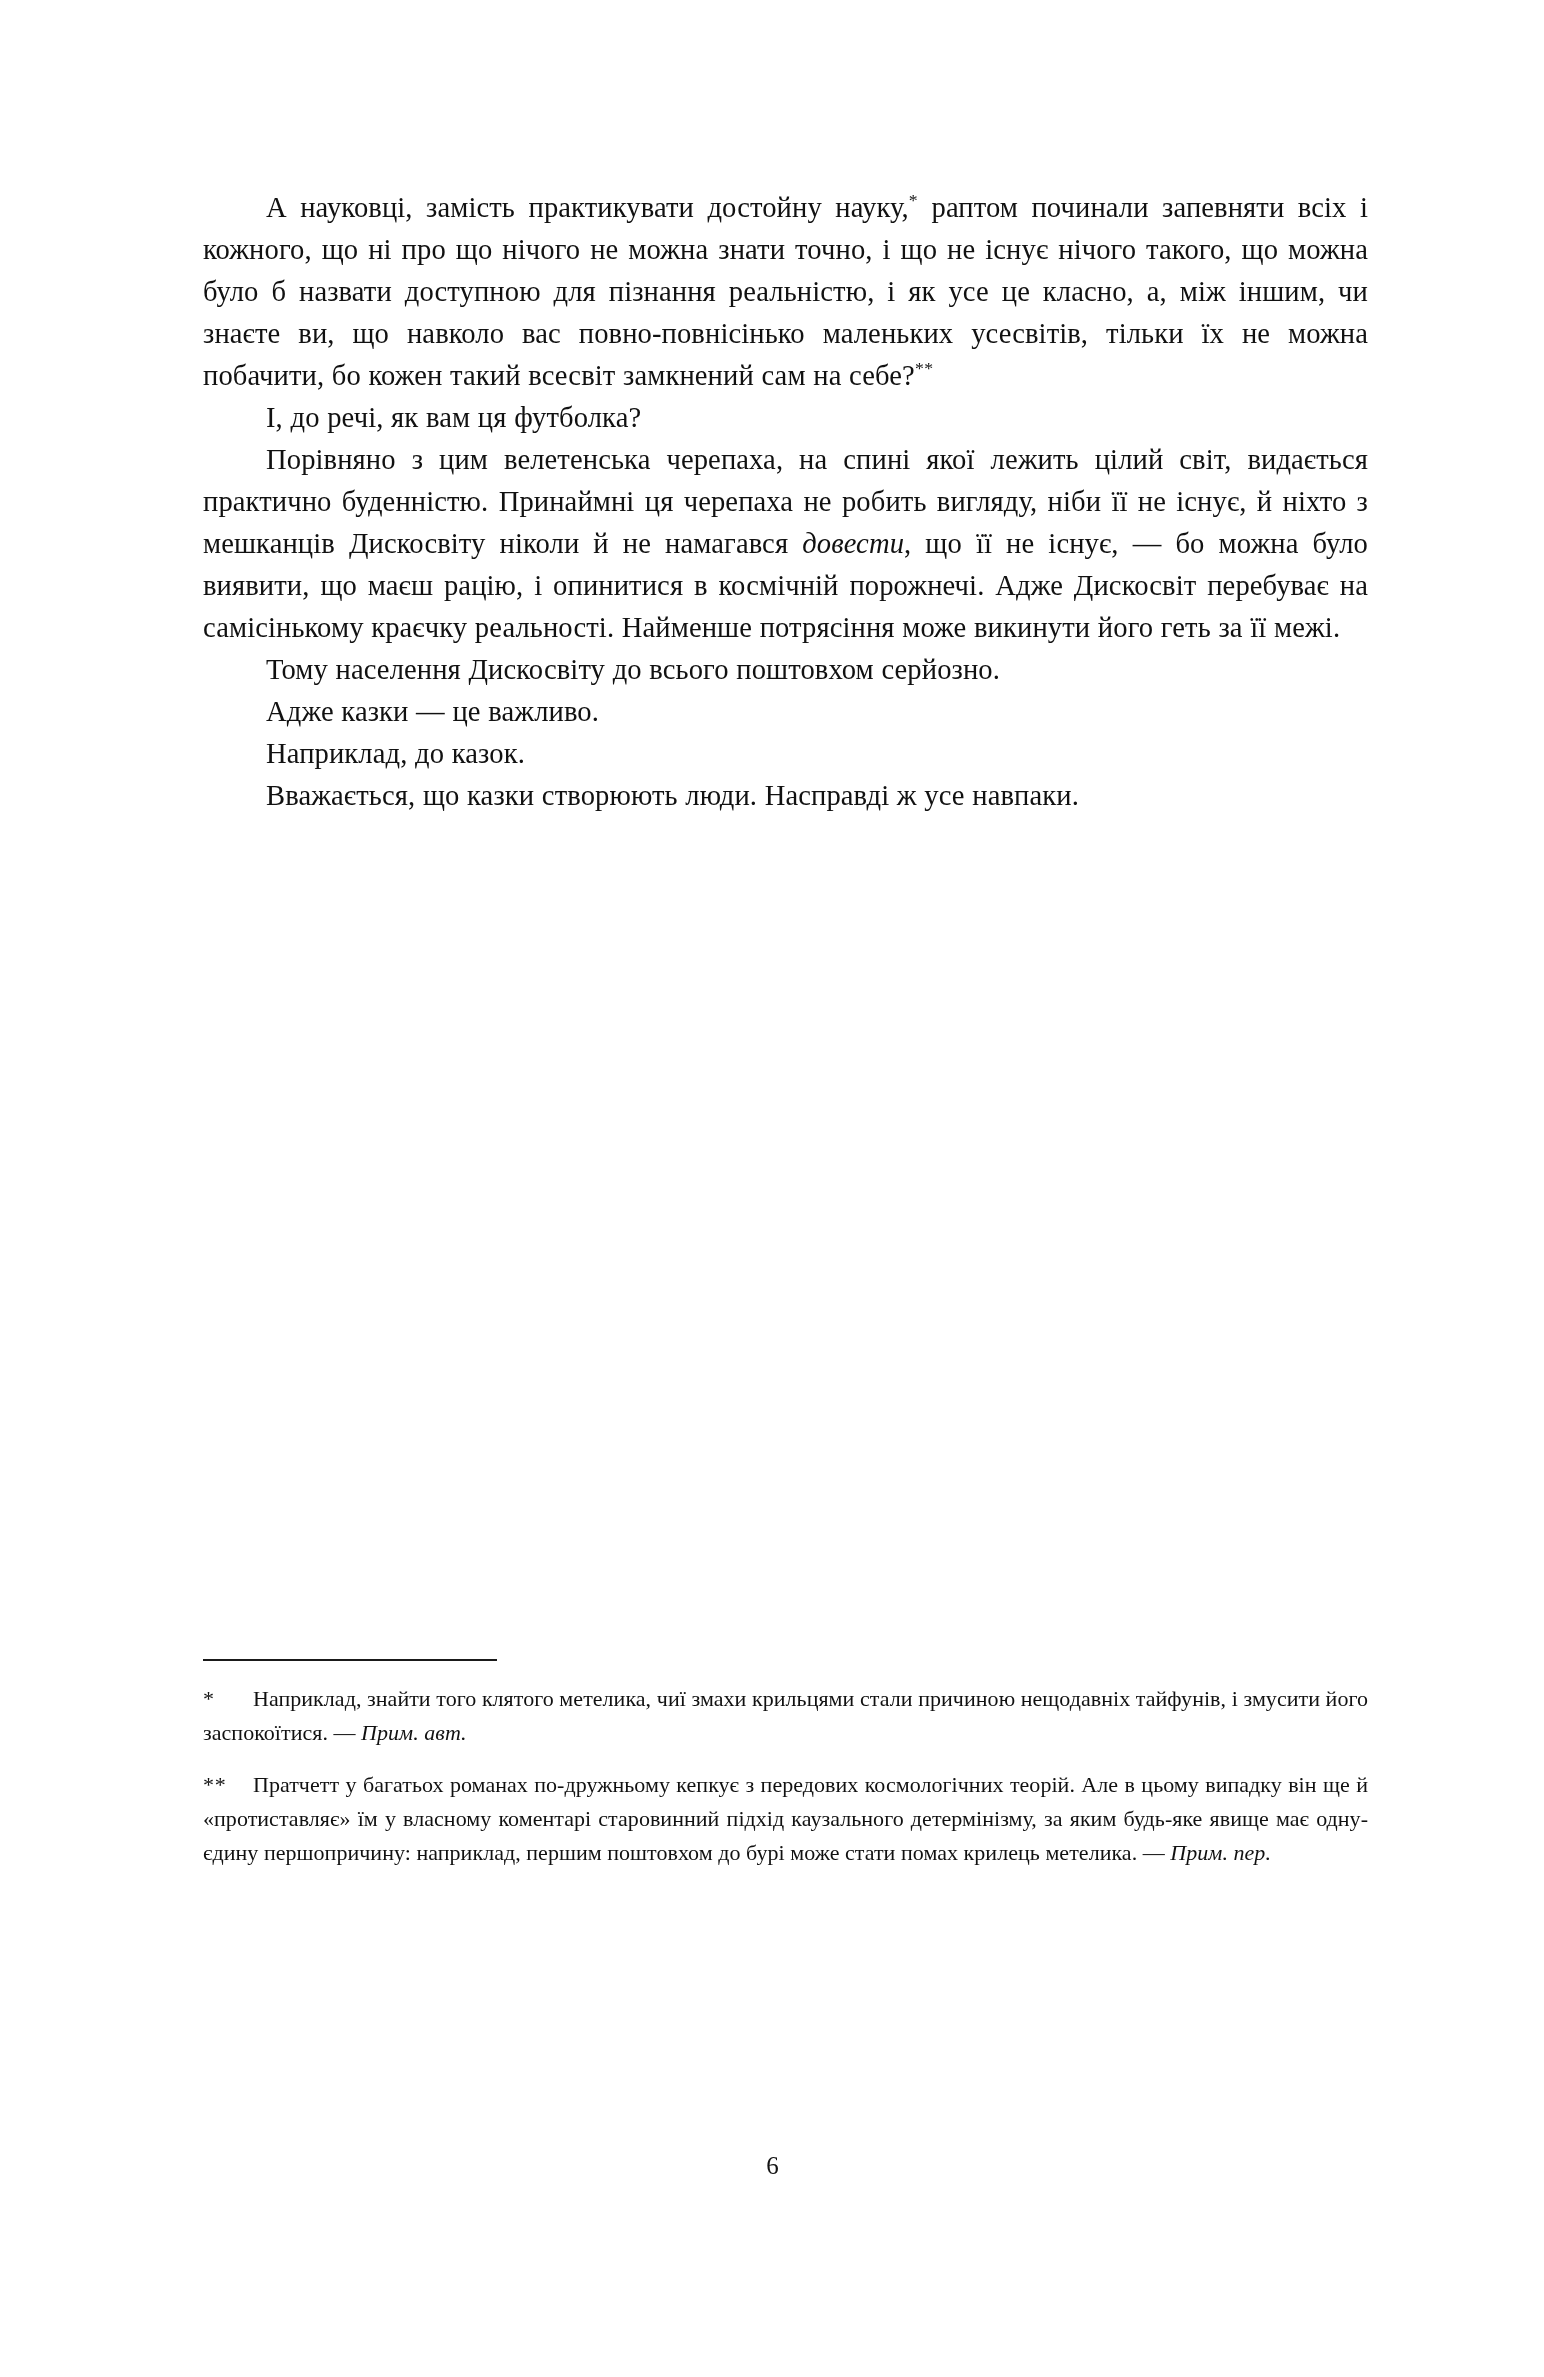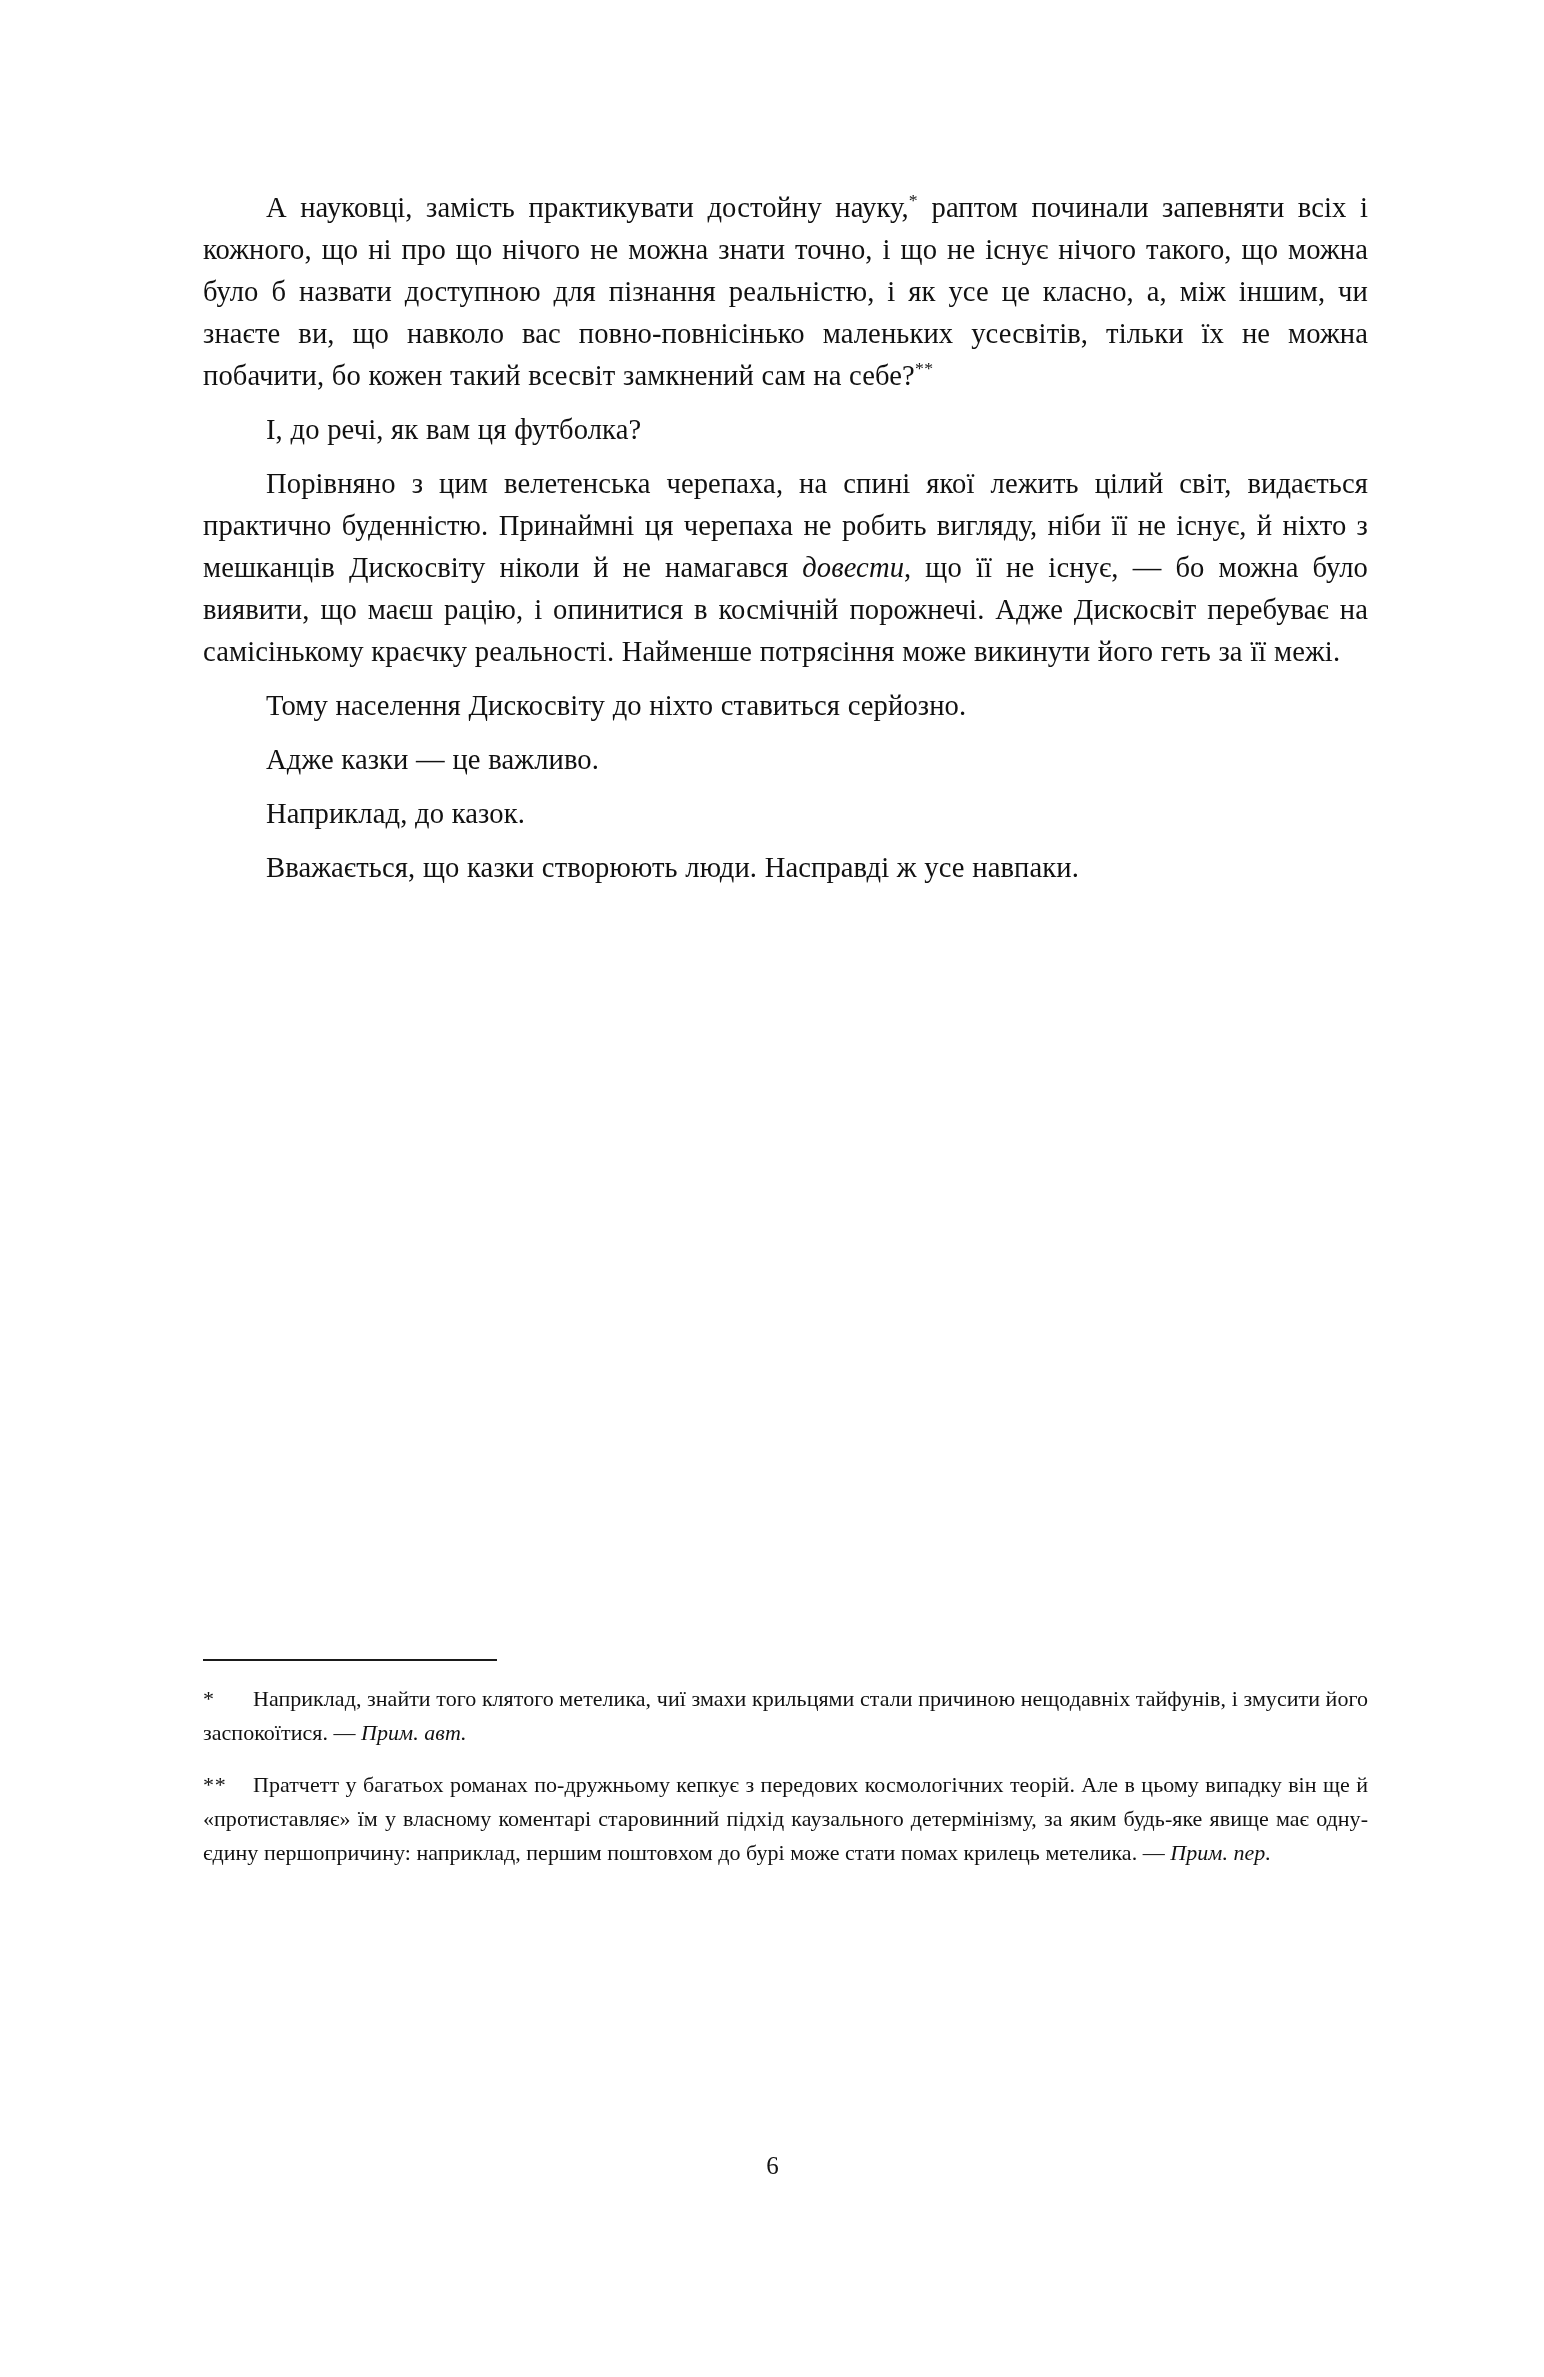--- a/index.html
+++ b/index.html
@@ -37,21 +37,21 @@
     margin: 0;
     text-indent: 63px;
     text-align: justify;
     font-size: 28.6px;
     line-height: 42px;
     letter-spacing: 0.1px;
     word-spacing: 0.4px;
     hyphens: manual;
   }
 
-  .para + .para { margin-top: 12px; }
+  .para + .para { margin-top: 0; }
 
   .ital { font-style: italic; }
 
   sup.fnmark {
     font-size: 0.62em;
     vertical-align: super;
     line-height: 0;
     letter-spacing: 0.4px;
   }
 
@@ -102,21 +102,21 @@
 </style>
 </head>
 <body>
 
 <div class="page">
 
   <div class="textblock">
     <p class="para"><span>А науковці, замість практикувати достойну науку,</span><sup class="fnmark">*</sup><span> раптом починали запевняти всіх і кожного, що ні про що нічого не можна знати точно, і що не існує нічого такого, що можна було б назвати доступною для пізнання реальністю, і як усе це класно, а, між іншим, чи знаєте ви, що навколо вас повно-повнісінько маленьких усесвітів, тільки їх не можна побачити, бо кожен такий всесвіт замкнений сам на себе?</span><sup class="fnmark">**</sup></p>
     <p class="para"><span>І, до речі, як вам ця футболка?</span></p>
     <p class="para"><span>Порівняно з цим велетенська черепаха, на спині якої лежить цілий світ, видається практично буденністю. Принаймні ця черепаха не робить вигляду, ніби її не існує, й ніхто з мешканців Дискосвіту ніколи й не намагався </span><span class="ital">довести</span><span>, що її не існує, — бо можна було виявити, що маєш рацію, і опинитися в космічній порожнечі. Адже Дискосвіт перебуває на самісінькому краєчку реальності. Найменше потрясіння може викинути його геть за її межі.</span></p>
-    <p class="para"><span>Тому населення Дискосвіту до ніхто ставиться серйозно.</span></p>
+    <p class="para"><span>Тому населення Дискосвіту до всього поштовхом серйозно.</span></p>
     <p class="para"><span>Адже казки — це важливо.</span></p>
     <p class="para"><span>Наприклад, до казок.</span></p>
     <p class="para"><span>Вважається, що казки створюють люди. Насправді ж усе навпаки.</span></p>
   </div>
 
   <div class="footnotes">
     <hr class="fn-rule">
     <p class="fn"><span class="marker">*</span><span>Наприклад, знайти того клятого метелика, чиї змахи крильцями стали причиною нещодавніх тайфунів, і змусити його заспокоїтися. — </span><span class="ital">Прим. авт.</span></p>
     <p class="fn"><span class="marker dbl">**</span><span>Пратчетт у багатьох романах по-дружньому кепкує з передових космологічних теорій. Але в цьому випадку він ще й «протиставляє» їм у власному коментарі старовинний підхід каузального детермінізму, за яким будь-яке явище має одну-єдину першопричину: наприклад, першим поштовхом до бурі може стати помах крилець метелика. — </span><span class="ital">Прим. пер.</span></p>
   </div>

